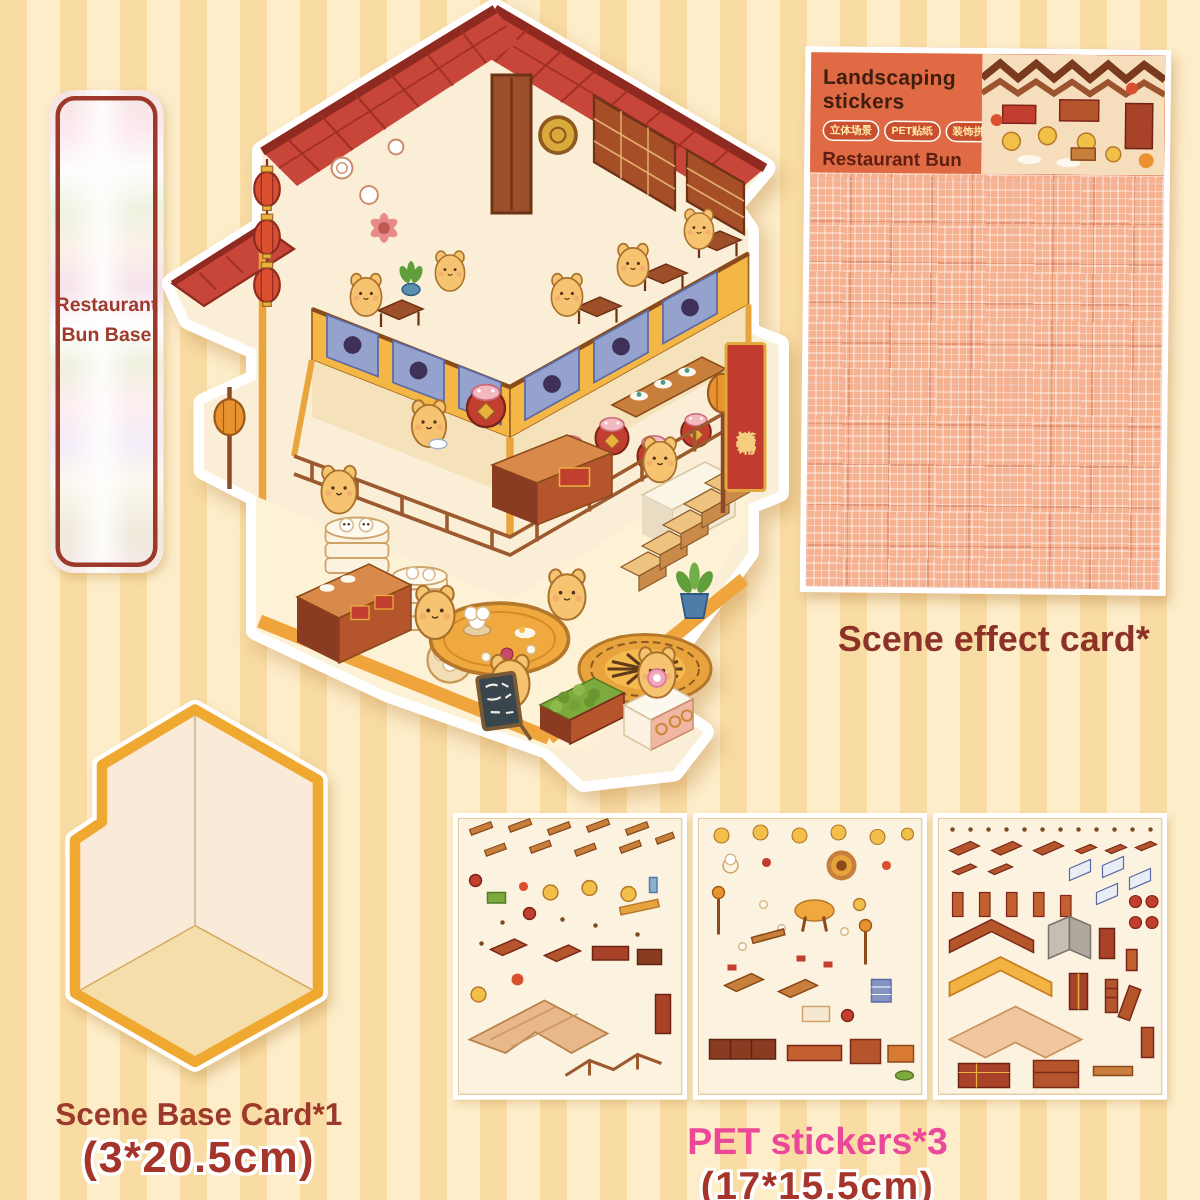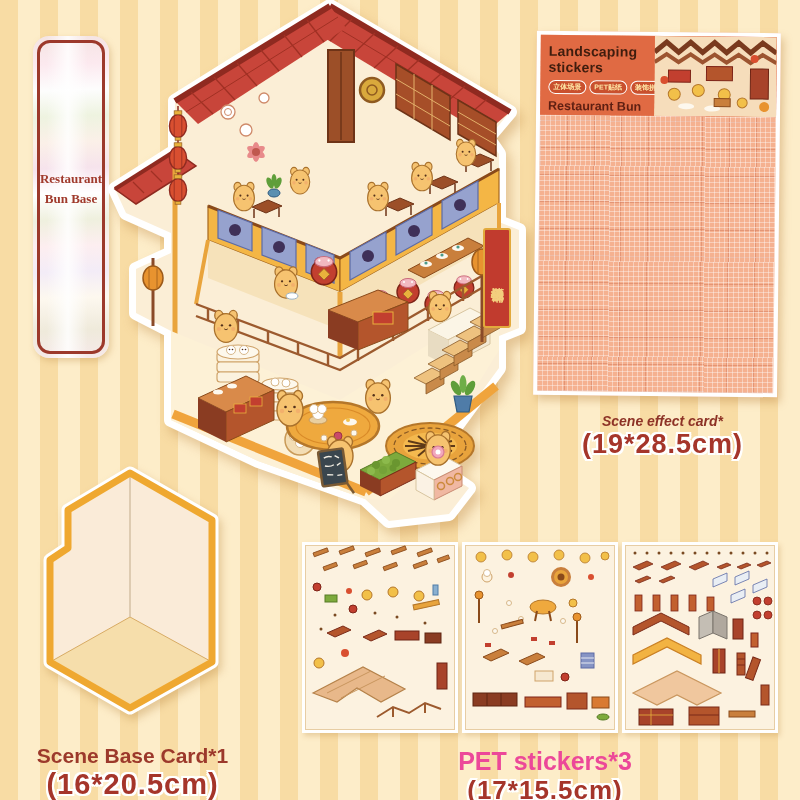--- a/index.html
+++ b/index.html
@@ -5,26 +5,25 @@
   html,body{margin:0;padding:0;}
   body{
     width:800px;height:800px;position:relative;overflow:hidden;
     font-family:"Liberation Sans","DejaVu Sans",sans-serif;
     background:repeating-linear-gradient(90deg,#f8dca4 0 18px,#fdedc9 18px 40px);
   }
   .abs{position:absolute;}
 
   
   .holo-card{
-    left:33px;top:36px;width:76px;height:322px;border-radius:16px;
+    left:33px;top:60px;width:76px;height:322px;border-radius:16px;
     background:
       linear-gradient(90deg,rgba(255,255,255,0) 18%,rgba(255,255,255,.85) 46%,rgba(255,255,255,0) 72%),
       linear-gradient(178deg,#f4e4e2 0%,#fce9ef 9%,#fdfdfd 17%,#eef3e0 25%,#fbf0e8 33%,#f6e3ec 41%,#ffffff 49%,#eff0de 57%,#fdeef0 65%,#f3ecf7 73%,#fdf8ef 81%,#efeadb 91%,#f6e9e9 100%);
     box-shadow:2px 3px 6px rgba(190,140,70,.35);
-    font-family:Liberation Serif, serif;
   }
   .holo-inner{
     position:absolute;inset:4px;border:3px solid #9c392b;border-radius:13px;
     display:flex;align-items:center;justify-content:center;text-align:center;
   }
   .holo-text{color:#a03a2c;font-weight:bold;font-size:13px;line-height:1.55;transform:translateY(-8px);}
 
   
   .scene-svg{left:78px;top:0;filter:drop-shadow(5px 7px 6px rgba(186,128,60,.38));}
   .banner{
@@ -55,23 +54,23 @@
     border-radius:7px;padding:1px 4px;white-space:nowrap;font-weight:bold;
   }
   .pkg-subtitle{margin-top:5px;font-size:12.5px;font-weight:bold;color:#5e1f12;}
   .pkg-thumb{position:absolute;right:0;top:0;width:122px;height:80px;}
 
   
   .lbl{text-align:center;line-height:1.15;}
   .lbl-title{font-weight:bold;}
   .outline-w{text-shadow:-2px -2px 0 #fff,2px -2px 0 #fff,-2px 2px 0 #fff,2px 2px 0 #fff,0 -2px 0 #fff,0 2px 0 #fff,-2px 0 0 #fff,2px 0 0 #fff;}
   .lbl-effect{left:535px;top:413px;width:255px;}
-  .lbl-effect .lbl-title{font-size:14px;color:#8d3226;font-style:italic;}
+  .lbl-effect .lbl-title{font-size:24px;color:#8d3226;}
   .lbl-effect .lbl-size{font-size:27px;font-weight:bold;color:#a5352a;letter-spacing:1px;}
-  .lbl-base{left:5px;top:732px;width:255px;margin-top:12px;}
+  .lbl-base{left:5px;top:732px;width:255px;}
   .lbl-base .lbl-title{font-size:21px;color:#9c392b;}
   .lbl-base .lbl-size{font-size:29px;font-weight:bold;color:#a5352a;letter-spacing:1px;}
   .lbl-pet{left:415px;top:747px;width:260px;}
   .lbl-pet .lbl-title{font-size:25px;color:#ec4899;}
   .lbl-pet .lbl-size{font-size:26px;font-weight:bold;color:#a5352a;letter-spacing:1px;}
 
   
   .base-svg{left:42px;top:462px;filter:drop-shadow(3px 5px 4px rgba(190,140,70,.4));}
 
   
@@ -483,33 +482,32 @@
       <circle cx="10" cy="44" r="4" fill="#d94f30"></circle>
         <circle cx="110" cy="70" r="5" fill="#e8932f"></circle>
       <rect x="60" y="62" width="16" height="8" fill="#c97f3c" stroke="#8a4a1a"></rect>
       <circle cx="100" cy="22" r="4" fill="#d94f30"></circle>
     </svg>
   </div>
 </div>
 
 <div class="abs lbl lbl-effect">
   <div class="lbl-title">Scene effect card*</div>
-  <div class="lbl-size outline-w">(19*28.5cm)</div>
 </div>
 
 <svg class="abs base-svg" width="185" height="260" viewBox="0 0 185 260">
   <path d="M88,11 L170,58 L170,200 L88,246 L8,200 L8,98 L26,86 L26,48 Z" fill="#faebd8" stroke="#ffffff" stroke-width="13" stroke-linejoin="round" paint-order="stroke"></path>
   <polygon points="88,155 170,200 88,246 8,200" fill="#f6deab" stroke="#d8ab64" stroke-width="1"></polygon>
   <line x1="88" y1="11" x2="88" y2="155" stroke="#d4c0a4" stroke-width="1.5"></line>
   <path d="M88,11 L170,58 L170,200 L88,246 L8,200 L8,98 L26,86 L26,48 Z" fill="none" stroke="#efa830" stroke-width="7" stroke-linejoin="round"></path>
 </svg>
 
 <div class="abs lbl lbl-base">
   <div class="lbl-title">Scene Base Card*1</div>
-  <div class="lbl-size outline-w">(16*20.5cm)</div>
+  <div class="lbl-size outline-w">(3*20.5cm)</div>
 </div>
 
 <div class="abs sheet sheet1">
   <svg width="150" height="185" viewBox="0 0 150 185">
     <g fill="#c97f3c" stroke="#8a4a1a" stroke-width=".8">
       <rect x="8" y="8" width="15" height="4" transform="rotate(-20 8 8)"></rect>
       <rect x="34" y="6" width="15" height="4" transform="rotate(-20 34 6)"></rect>
       <rect x="60" y="8" width="15" height="4" transform="rotate(-20 60 8)"></rect>
       <rect x="86" y="6" width="15" height="4" transform="rotate(-20 86 6)"></rect>
       <rect x="112" y="8" width="15" height="4" transform="rotate(-20 112 8)"></rect>

